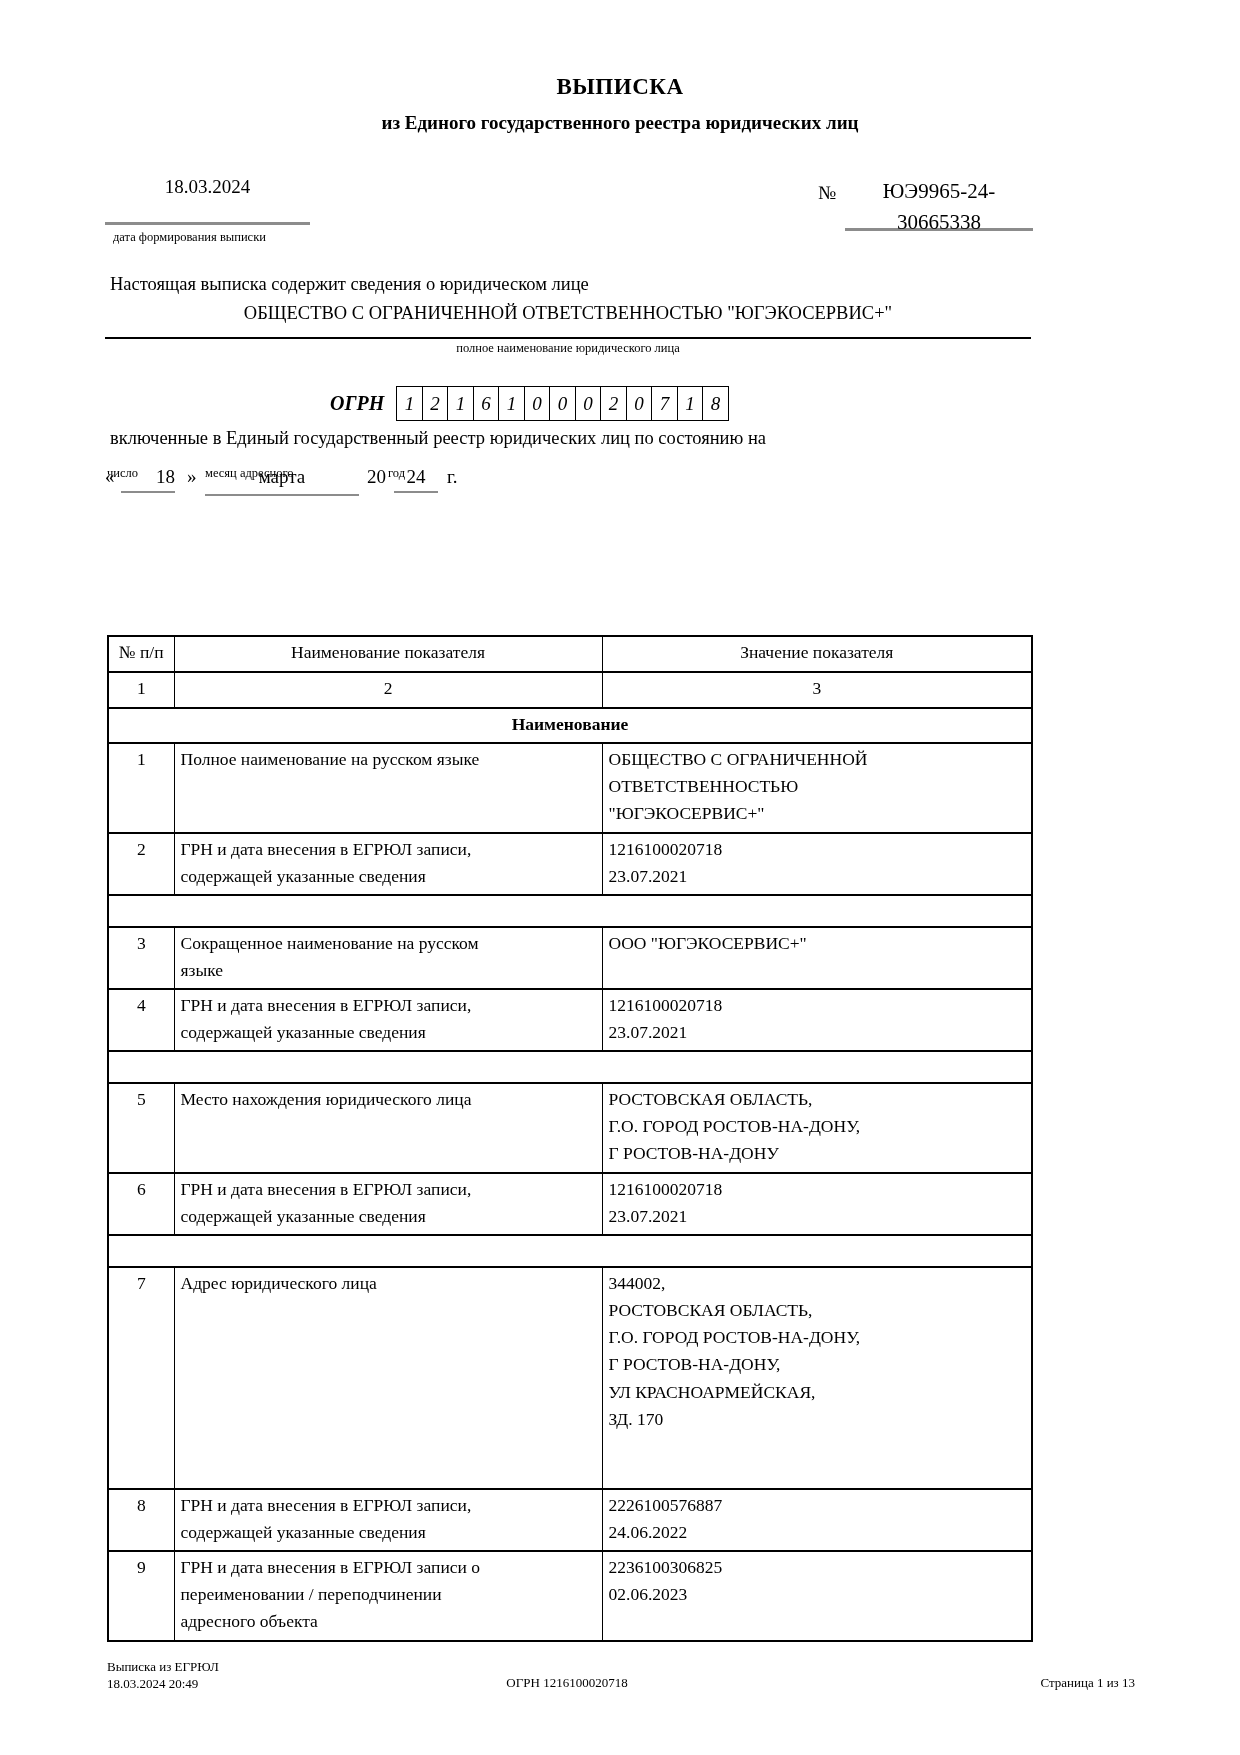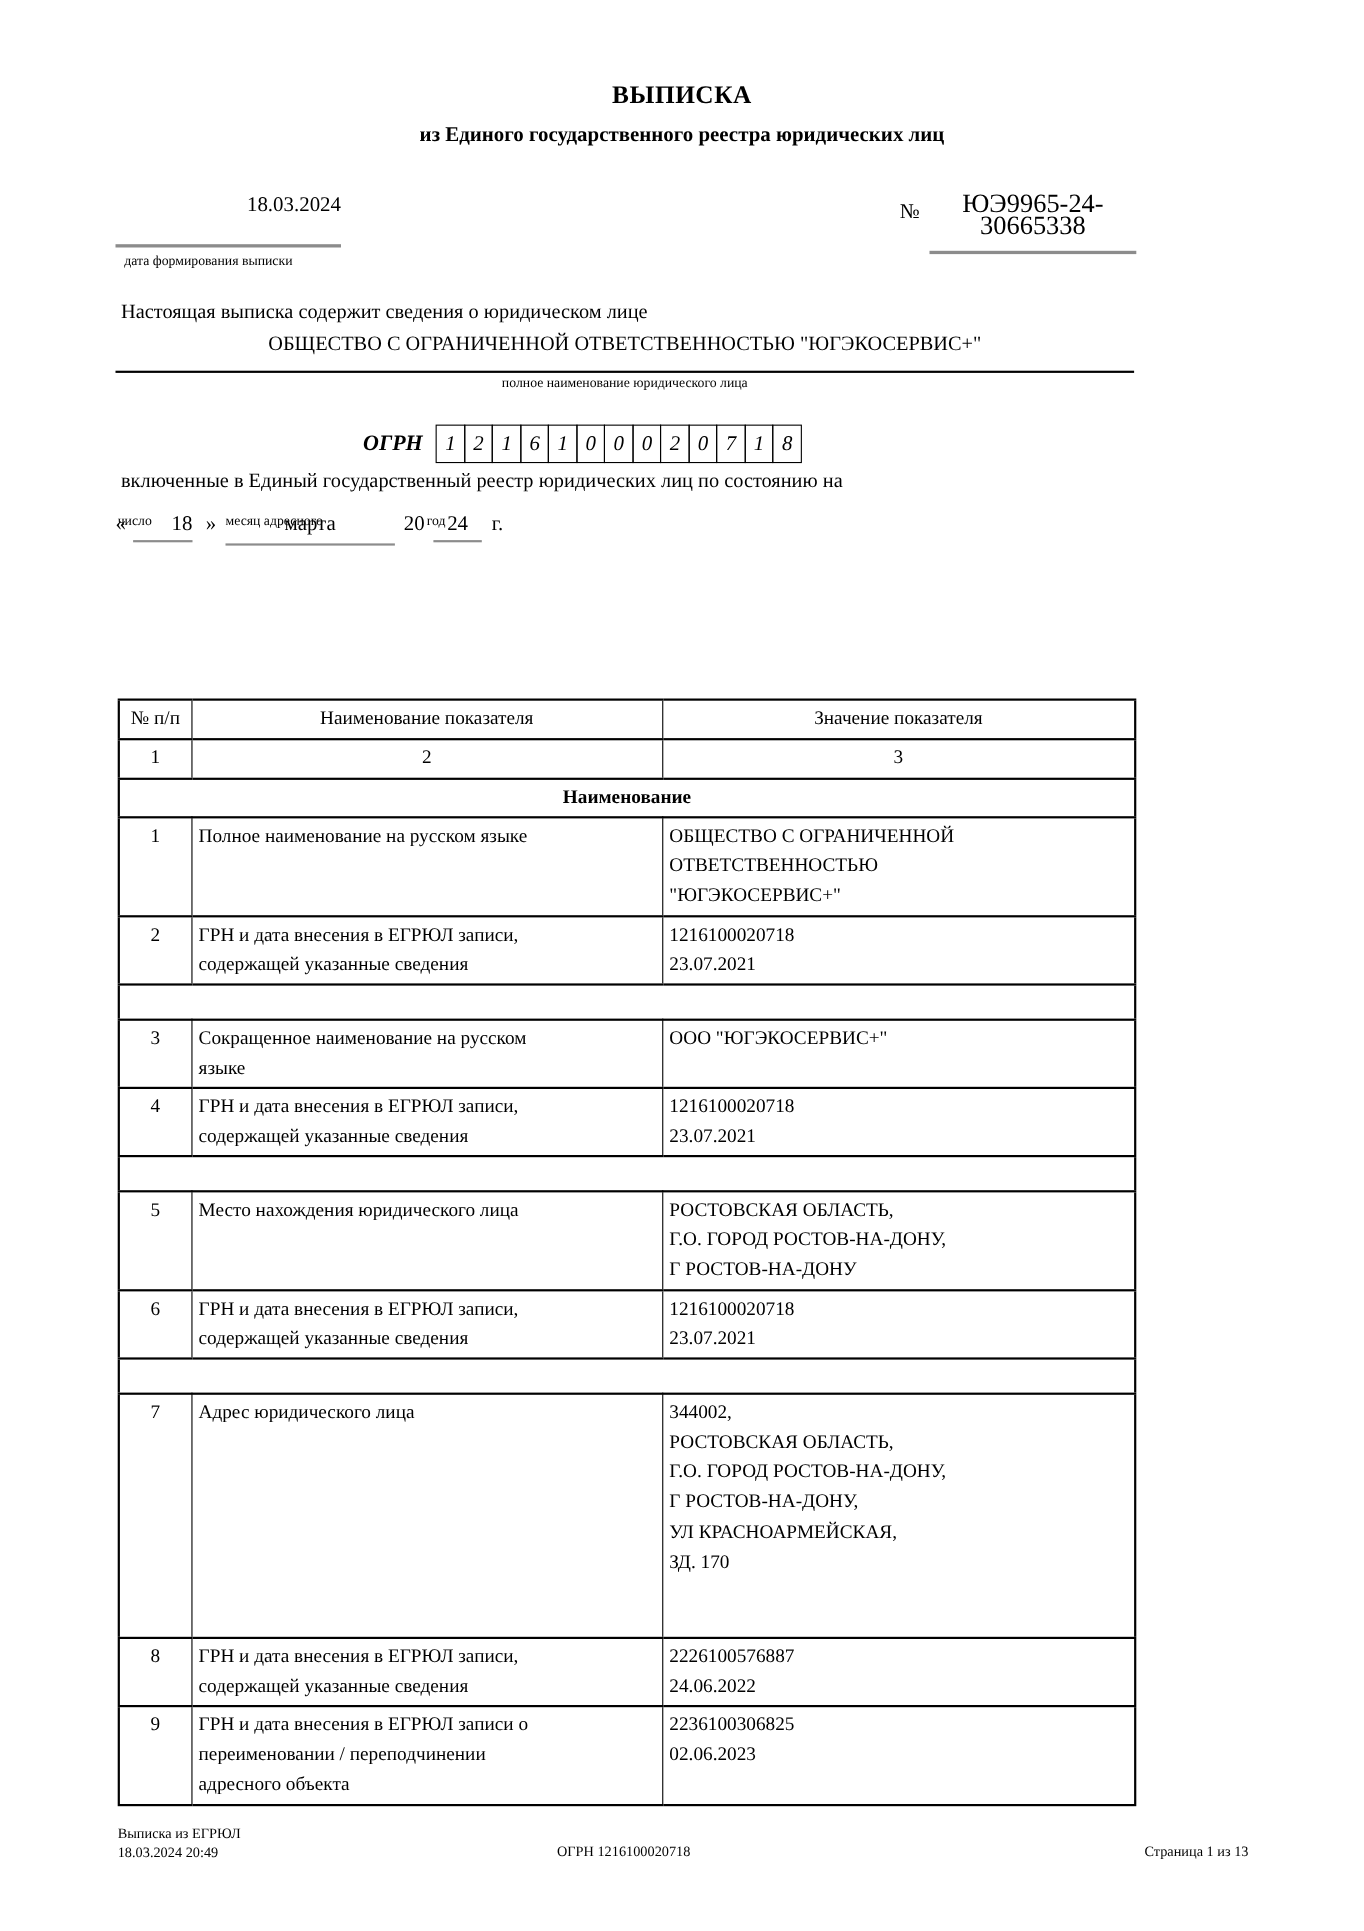--- a/index.html
+++ b/index.html
@@ -6,25 +6,25 @@
   .page{
     position:relative;width:1240px;height:1755px;background:#ffffff;
     font-family:"Liberation Serif", serif;color:#000;overflow:hidden;
   }
   .abs{position:absolute;}
   .center{text-align:center;}
   .doc-title{left:0;top:74px;width:1240px;font-size:23px;font-weight:bold;letter-spacing:.5px;}
   .doc-subtitle{left:0;top:112px;width:1240px;font-size:19px;font-weight:bold;}
 
   .date-block{left:105px;top:176px;width:205px;height:46px;border-bottom:3px solid #8c8c8c;
-    font-size:19px;text-align:right;}
+    font-size:19px;text-align:center;}
   .date-label{left:113px;top:230px;font-size:12.5px;}
   .num-sign{left:818px;top:182px;font-size:19px;}
   .num-block{left:845px;top:176px;width:188px;height:52px;border-bottom:3px solid #8c8c8c;
-    font-size:24px;text-align:center;line-height:20px;}
+    font-size:21px;text-align:center;line-height:31px;}
 
   .lead{left:110px;top:274px;font-size:18.5px;}
   .company-wrap{left:105px;top:303px;width:926px;height:34px;border-bottom:2px solid #000;
     font-size:18.5px;text-align:center;}
   .company-label{left:105px;top:341px;width:926px;font-size:12.5px;text-align:center;}
 
   .ogrn-row{left:330px;top:386px;display:flex;align-items:center;font-style:italic;}
   .ogrn-label{font-size:20px;font-weight:bold;margin-right:12px;}
   .ogrn-cells{display:flex;}
   .ogrn-cell{width:24.5px;height:33px;border:1px solid #000;margin-left:-1px;

